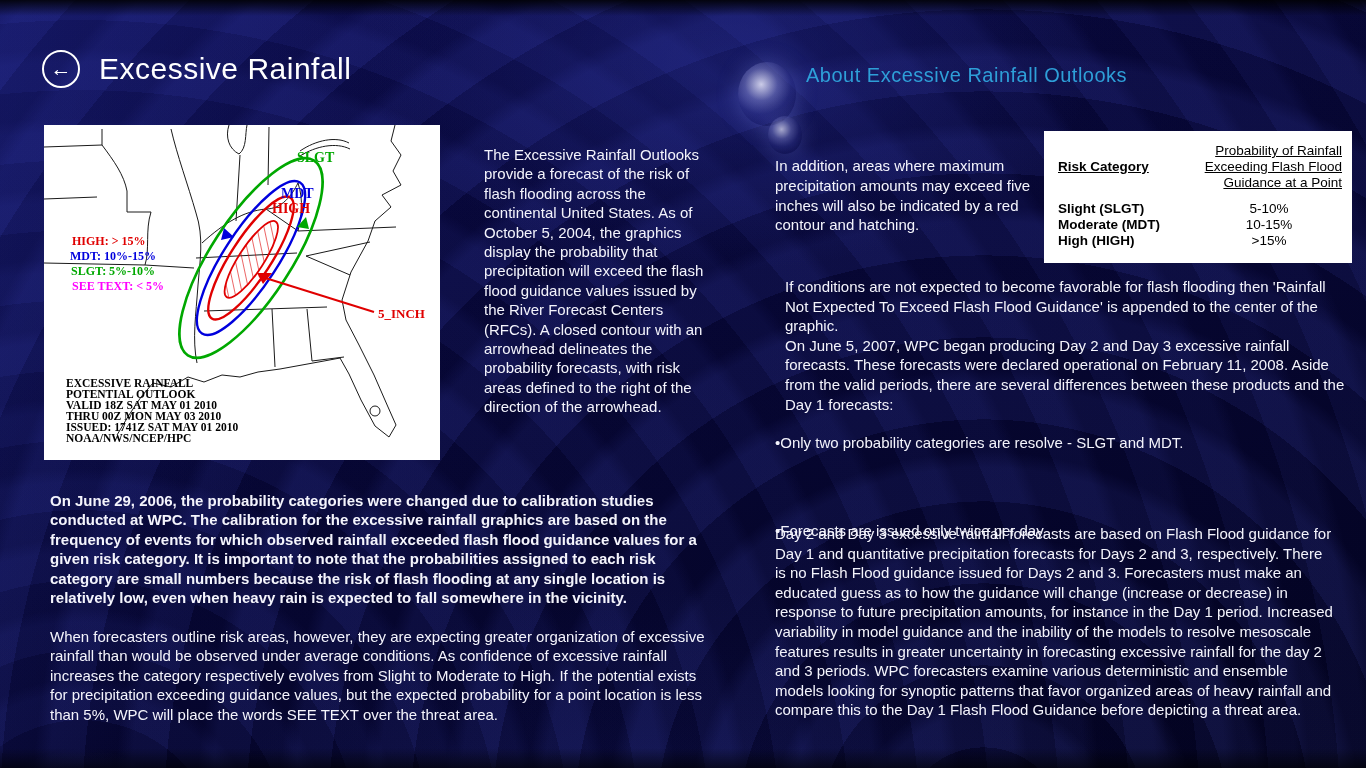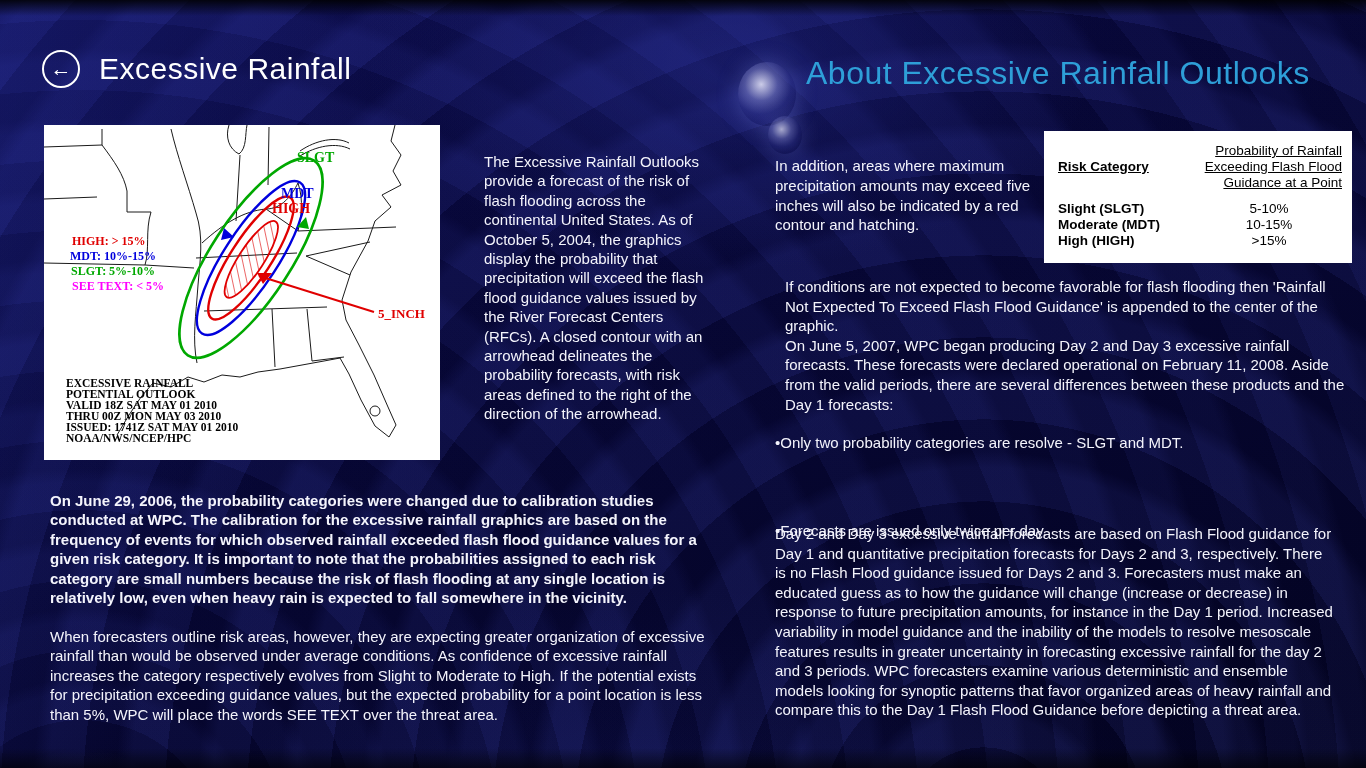--- a/index.html
+++ b/index.html
@@ -38,36 +38,36 @@
     width: 38px; height: 38px; border-radius: 50%;
     border: 2.5px solid #ffffff; background: transparent;
     color: #ffffff; font-size: 21px; line-height: 33px;
     display: flex; align-items: center; justify-content: center;
     cursor: pointer; flex: 0 0 auto; padding-bottom: 2px;
   }
   .page-title {
     font-size: 30px; font-weight: 300; letter-spacing: 0.5px; color: #ffffff;
   }
   .about-title {
-    position: absolute; left: 806px; top: 55px;
-    font-size: 32px; font-weight: 300; letter-spacing: 0.5px;
+    position: absolute; left: 806px; top: 64px;
+    font-size: 20px; font-weight: 300; letter-spacing: 0.5px;
     color: #2e9fd8;
   }
 
   .map-panel {
     position: absolute; left: 44px; top: 125px;
     width: 396px; height: 242px; background: #14532d;
   }
 
   .body-text {
     position: absolute; font-size: 15px; line-height: 19.5px; color: #f4f4fc;
   }
   .pre-line { white-space: pre-line; margin-left: 12px; }
 
-  .intro          { left: 484px; top: 152px; width: 226px; line-height: 19.4px; }
+  .intro          { left: 484px; top: 145px; width: 226px; line-height: 19.4px; }
   .para-calib     { left: 50px;  top: 491px; width: 662px; line-height: 19.4px; font-weight: bold; }
   .para-forec     { left: 50px;  top: 627px; width: 658px; line-height: 19.4px; }
   .para-hatch     { left: 775px; top: 156px; width: 276px; line-height: 19.8px; }
   .para-cond      { left: 773px; top: 277px; width: 560px; line-height: 19.6px; }
   .bullet-1       { left: 775px; top: 433px; width: 560px; }
   .bullet-2       { left: 775px; top: 483px; width: 560px; margin-top: 38px; }
   .para-day23     { left: 775px; top: 512px; width: 558px; line-height: 19.6px; margin-top: 12px; }
 
   .risk-table {
     position: absolute; left: 1044px; top: 131px; width: 308px;

